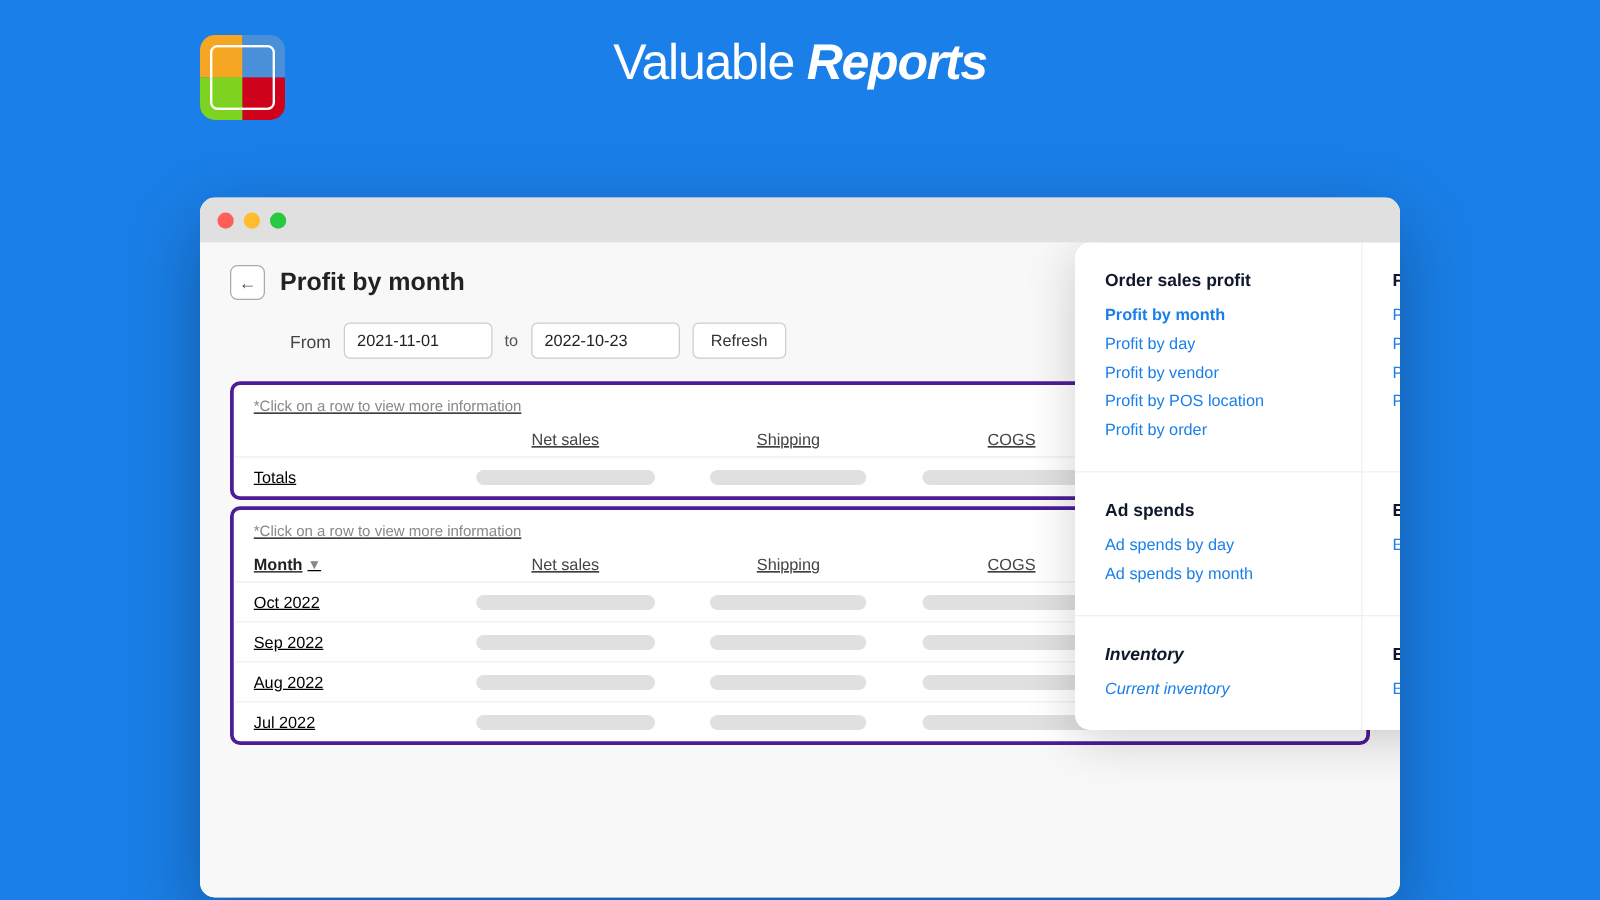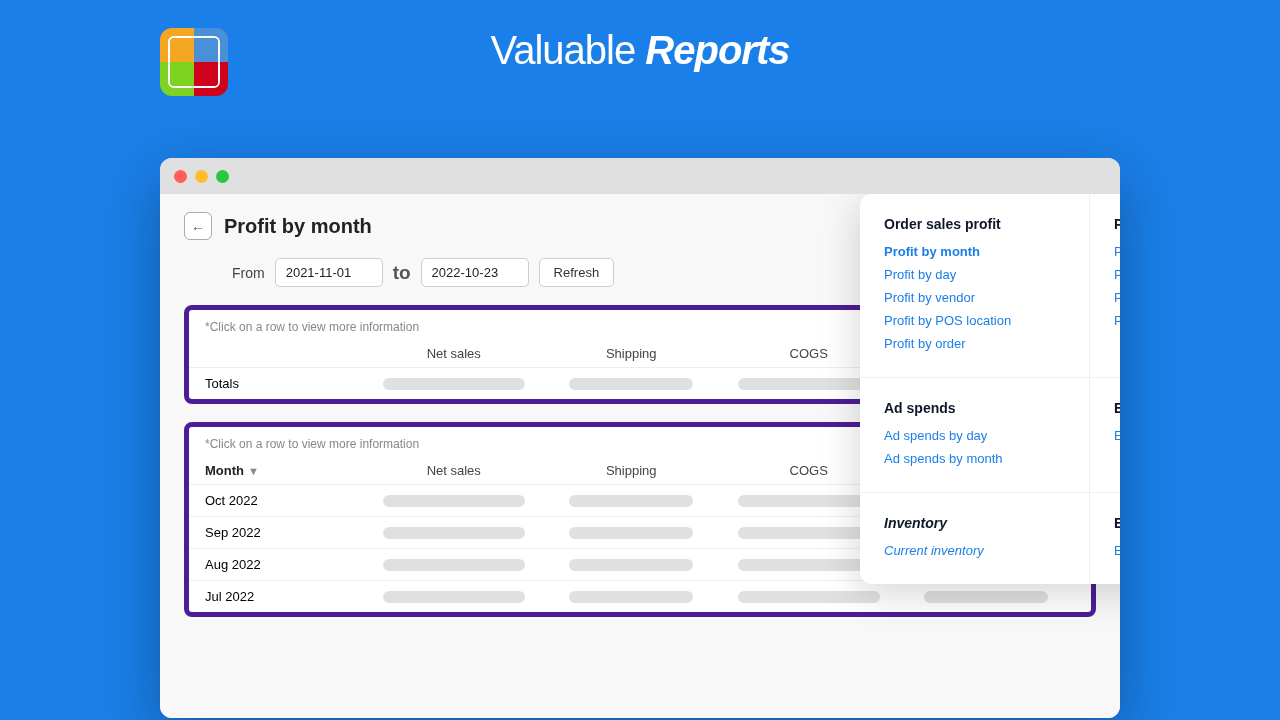--- a/index.html
+++ b/index.html
@@ -136,44 +136,44 @@
       color: #444;
       margin-left: 48px;
     }
     .date-input {
       border: 1px solid #ccc;
       border-radius: 5px;
       padding: 6px 10px;
       font-size: 13px;
       background: white;
       color: #222;
-      width: 108px;
+      width: 119px;
     }
     .to-label {
-      font-size: 19px;
+      font-size: 13px;
       color: #555;
-      font-weight: bold;
     }
     .refresh-btn {
       border: 1px solid #ccc;
       border-radius: 5px;
       padding: 6px 14px;
       font-size: 13px;
       background: white;
       color: #333;
       cursor: pointer;
     }
 
     
     .table-section {
       background: white;
       border-radius: 8px;
-      border: 5px solid #4c1d95;
-      margin-bottom: 18px;
-      overflow: hidden;
+      border: 3px solid #4c1d95;
+      margin-bottom: 5px;
+      overflow: hidden;
+      text-decoration: underline;
     }
     .table-note {
       font-size: 12px;
       color: #888;
       padding: 10px 16px 6px;
     }
     .table-header-row {
       display: grid;
       grid-template-columns: 160px 1fr 1fr 1fr 1fr;
       padding: 6px 16px;

